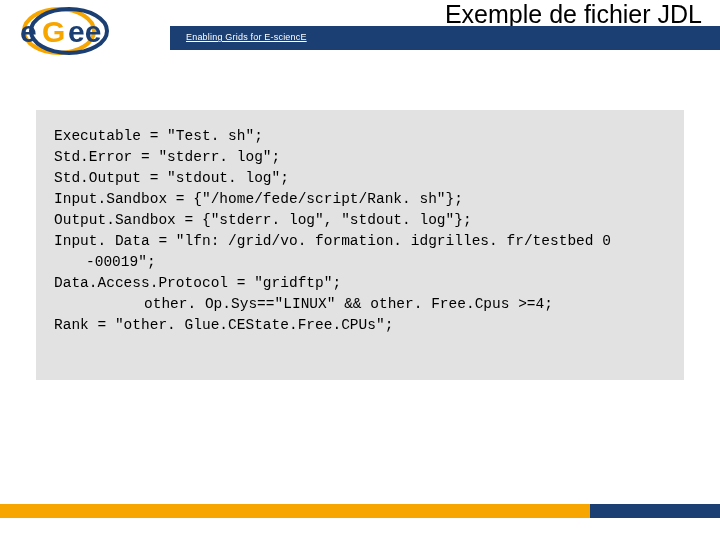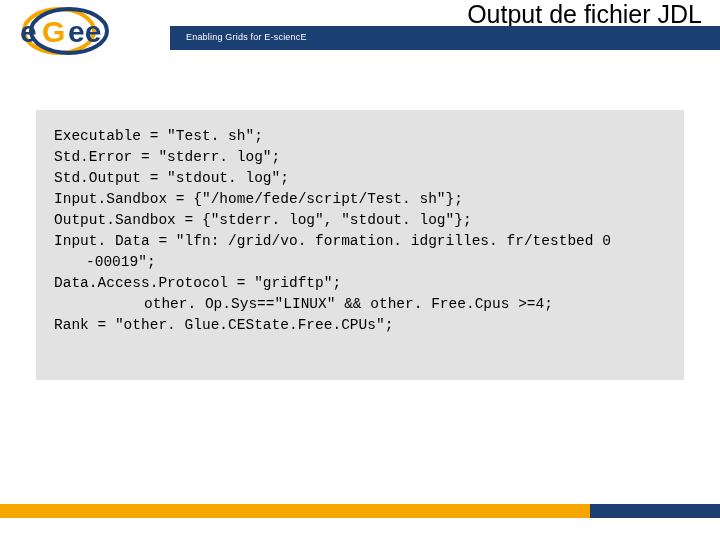--- a/index.html
+++ b/index.html
@@ -42,20 +42,21 @@
     text-align: right;
     white-space: nowrap;
   }
   .tagline {
     position: absolute;
     top: 32px;
     left: 186px;
     font-size: 9px;
     color: #ffffff;
     letter-spacing: 0.2px;
+    text-decoration: underline;
   }
   .code-block {
     position: absolute;
     top: 110px;
     left: 36px;
     right: 36px;
     background: #e2e2e2;
     padding: 16px 18px 44px 18px;
     font-family: "Courier New", Courier, monospace;
     font-size: 14.5px;
@@ -93,30 +94,30 @@
 
 <div class="header">
   <svg class="logo" viewBox="0 0 150 50">
     <ellipse cx="45" cy="25" rx="35" ry="22" fill="none" stroke="#f7a600" stroke-width="4"></ellipse>
     <ellipse cx="55" cy="25" rx="38" ry="22" fill="none" stroke="#1b3f73" stroke-width="4"></ellipse>
     <rect x="0" y="0" width="150" height="50" fill="#ffffff" fill-opacity="0"></rect>
     <text x="6" y="36" font-family="Arial" font-size="30" font-weight="bold" fill="#1b3f73">e</text>
     <text x="28" y="36" font-family="Arial" font-size="30" font-weight="bold" fill="#f7a600">G</text>
     <text x="54" y="36" font-family="Arial" font-size="30" font-weight="bold" fill="#1b3f73">ee</text>
   </svg>
-  <div class="title">Output de fichier JDL</div>
+  <div class="title">Exemple de fichier JDL</div>
   <div class="title-bar"></div>
   <div class="tagline">Enabling Grids for E-sciencE</div>
 </div>
 
 <div class="code-block">
   <div class="code-line">Executable = "Test. sh";</div>
   <div class="code-line">Std.Error = "stderr. log";</div>
   <div class="code-line">Std.Output = "stdout. log";</div>
-  <div class="code-line">Input.Sandbox = {"/home/fede/script/Test. sh"};</div>
+  <div class="code-line">Input.Sandbox = {"/home/fede/script/Rank. sh"};</div>
   <div class="code-line">Output.Sandbox = {"stderr. log", "stdout. log"};</div>
   <div class="code-line">Input. Data = "lfn: /grid/vo. formation. idgrilles. fr/testbed 0 -00019";</div>
   <div class="code-line">Data.Access.Protocol = "gridftp";</div>
   <div class="code-line cont">other. Op.Sys=="LINUX" &amp;&amp; other. Free.Cpus &gt;=4;</div>
   <div class="code-line">Rank = "other. Glue.CEState.Free.CPUs";</div>
 </div>
 
 <div class="footer-bar"></div>
 <div class="footer-strip"></div>
 

